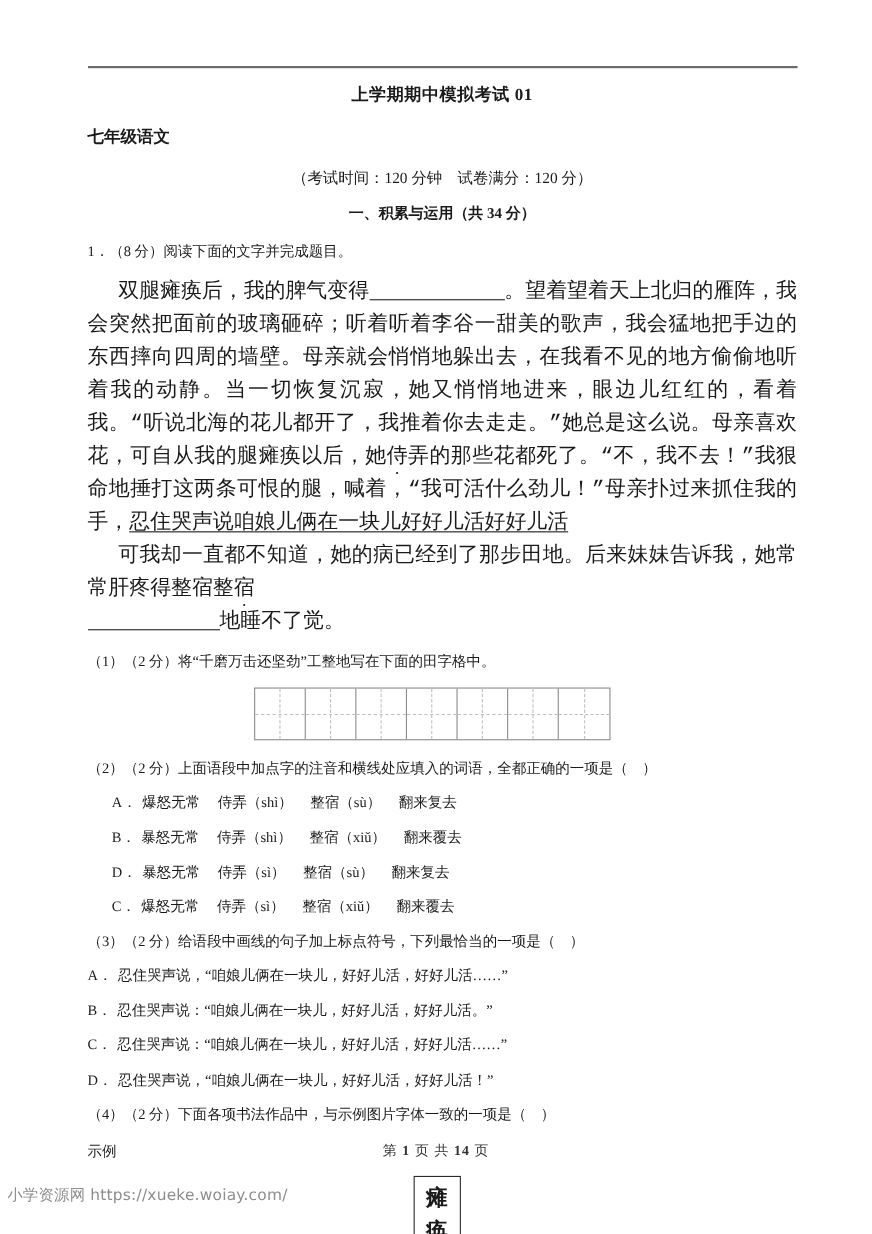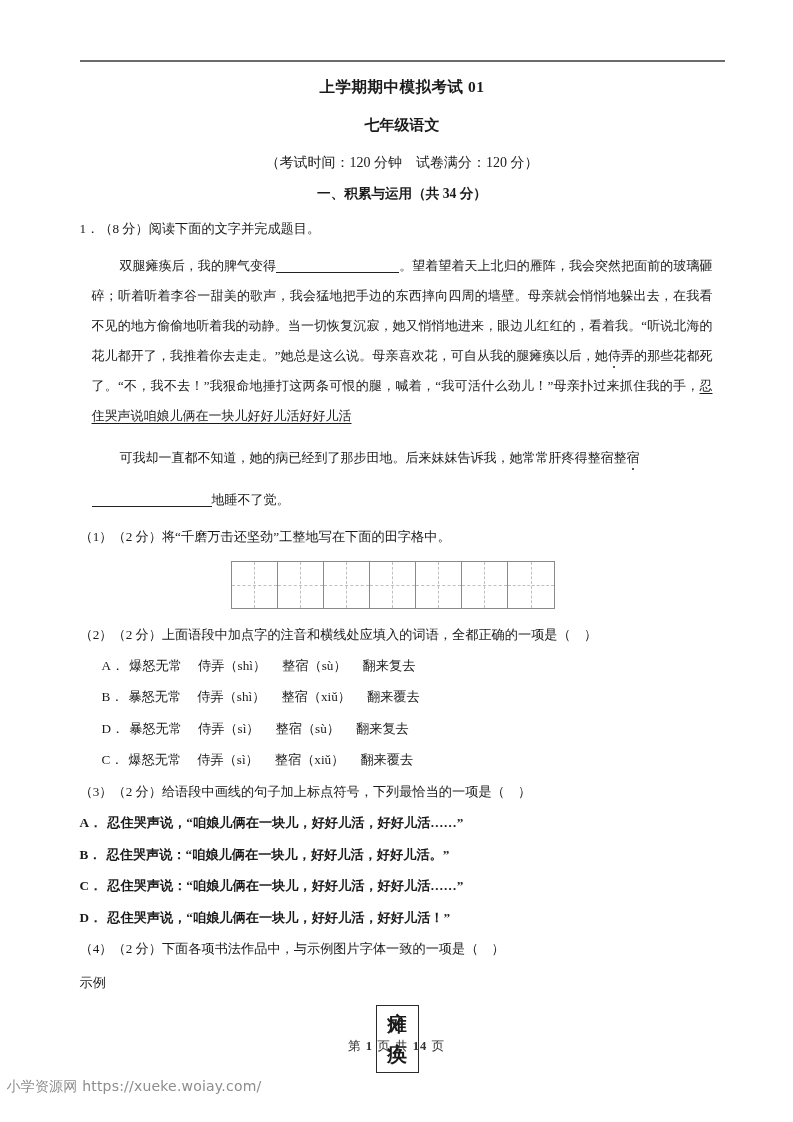--- a/index.html
+++ b/index.html
@@ -33,21 +33,21 @@
   }
   .doc-title {
     text-align: center;
     font-size: 15.5px;
     font-weight: bold;
     letter-spacing: 0.5px;
     margin: 4px 0 16px 0;
     line-height: 1.4;
   }
   .doc-subtitle {
-    text-align: center;
+    text-align: left;
     font-size: 15px;
     font-weight: bold;
     margin: 17px 0 17px 0;
     line-height: 1.4;
   }
   .doc-info {
     text-align: center;
     font-size: 14px;
     font-weight: normal;
     margin: 0 0 12px 0;
@@ -59,24 +59,25 @@
     margin: 0 0 14px 0;
     line-height: 1.5;
     text-align: center;
   }
   .q-line {
     font-size: 13.2px;
     margin: 0 0 11px 0;
     line-height: 1.55;
   }
   .para {
-    font-size: 13px;
+    font-size: 19px;
     line-height: 30px;
     text-align: justify;
-    margin: 12px;
+    margin: 0;
+    font-family: Liberation Mono, monospace;
   }
   .para.indent {
     text-indent: 28px;
   }
   .blank-long {
     display: inline-block;
     width: 123px;
     border-bottom: 1px solid #222;
     height: 15px;
     vertical-align: -3px;
@@ -144,21 +145,20 @@
     margin: 0 0 11px 0;
   }
   .opt {
     font-size: 13.2px;
     line-height: 1.55;
     margin: 0 0 11px 0;
     padding-left: 22px;
   }
   .opt.flush {
     padding-left: 0;
-    font-weight: bold;
   }
   .opt .lbl { margin-right: 5px; }
   .opt .seg { display: inline-block; margin-right: 16px; }
   .example-label {
     font-size: 13.2px;
     margin: 13px 0 0 0;
     line-height: 1.55;
   }
   .calligraphy-wrap {
     margin-top: 12px;

